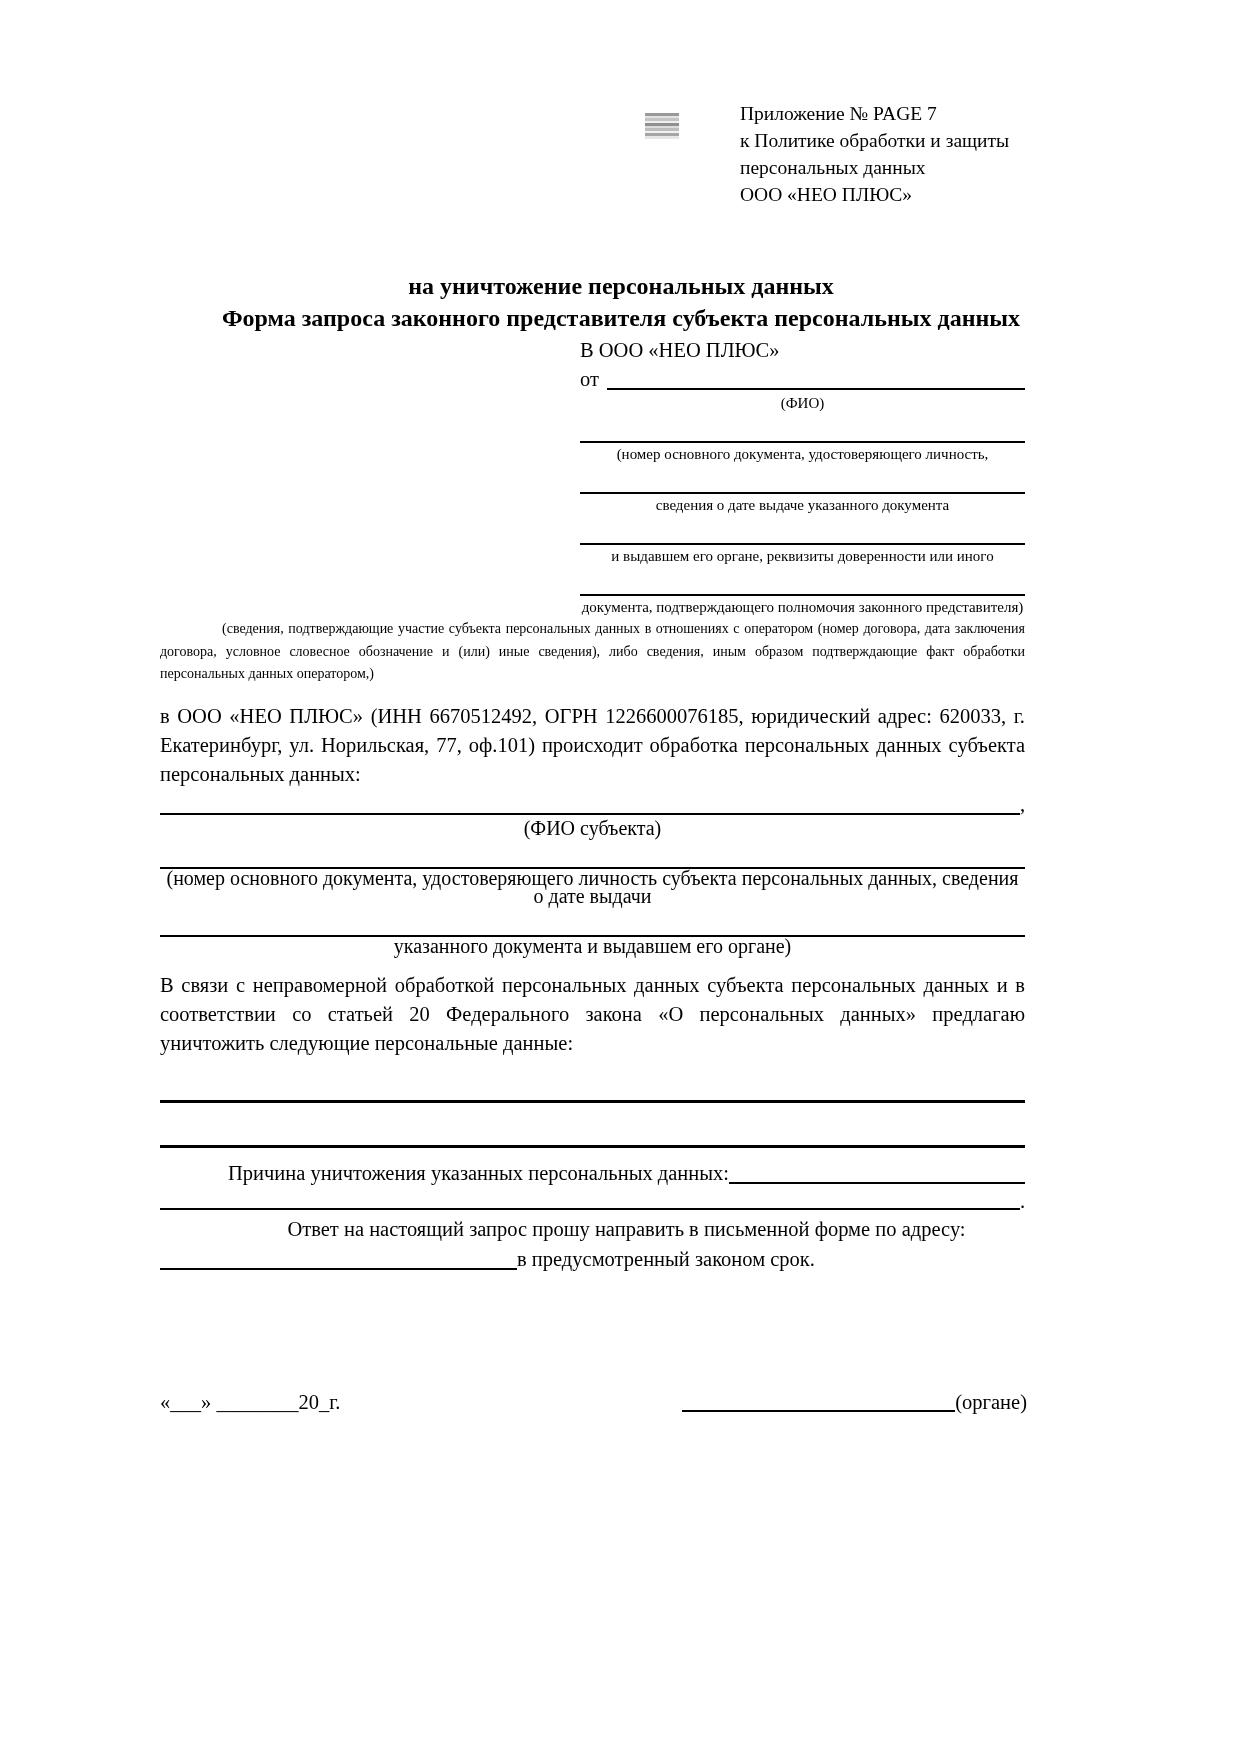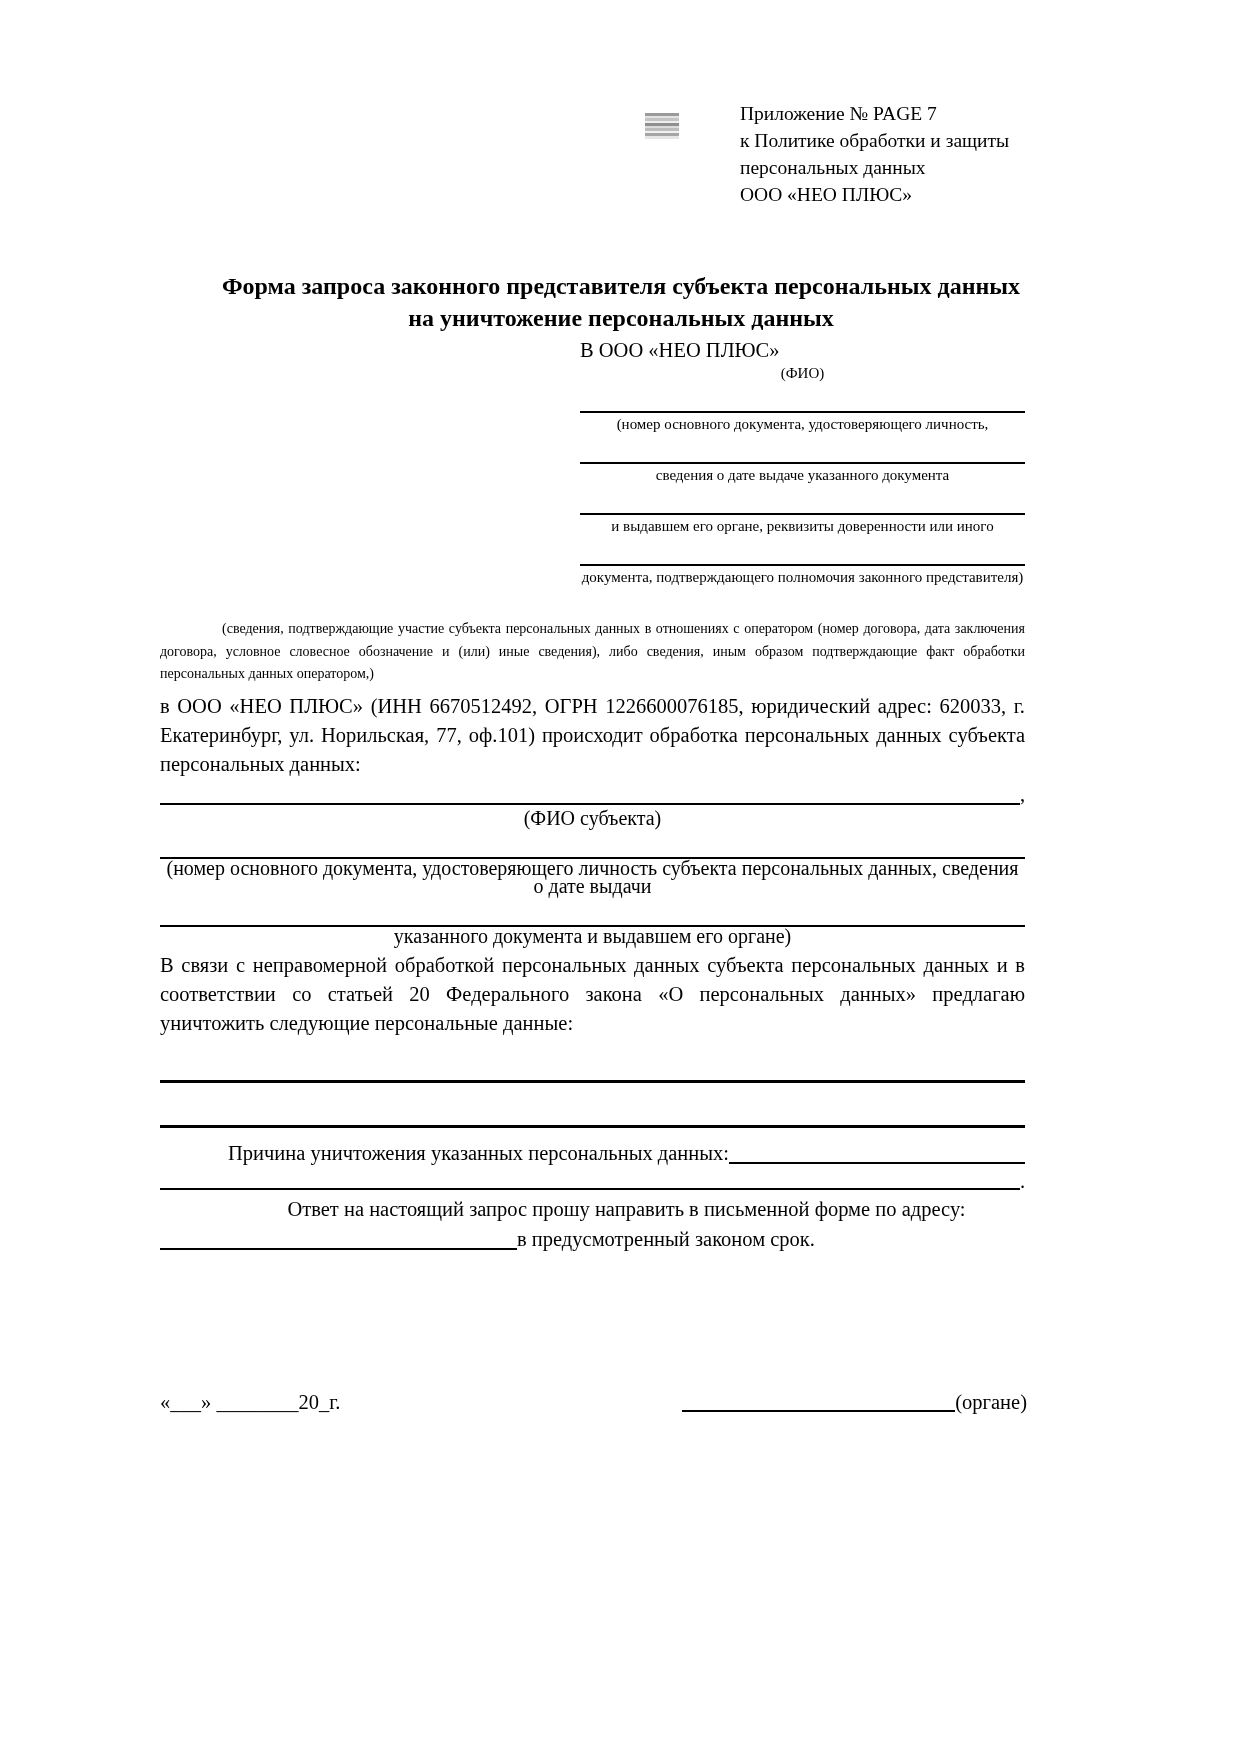--- a/index.html
+++ b/index.html
@@ -42,21 +42,21 @@
   
   .main{
     position:absolute;left:160px;top:612px;width:865px;
     font-size:20.5px;line-height:29px;
   }
   .indent-lbl{margin-left:68px;white-space:nowrap;}
   .note{
     font-size:14px;line-height:22.5px;text-align:justify;
     text-indent:62px;margin-top:6px;
   }
-  .para{text-align:justify;line-height:29px;margin-top:6px;}
+  .para{text-align:justify;line-height:29px;margin-top:16px;}
   .blank-full{height:32px;border-bottom:3px solid #000;}
   .blank-full.tall{height:42px;}
   .cap{font-size:20px;line-height:18px;text-align:center;}
   .suffix{margin-bottom:0;}
   .reply1{padding-left:68px;line-height:30px;text-align:center;}
   .reply2{line-height:30px;}
   .reply2 .addr-line{width:357px;border-bottom:2px solid #000;margin-bottom:4px;}
   
   .footer{
     position:absolute;left:160px;right:215px;top:1388px;
@@ -73,26 +73,30 @@
 
   <div class="field-glyph"></div>
   <div class="header-text">
     <div>Приложение №  PAGE 7</div>
     <div>к Политике обработки и защиты</div>
     <div>персональных данных</div>
     <div>ООО «НЕО ПЛЮС»</div>
   </div>
 
   <div class="doc-title">
+    <div>на уничтожение персональных данных</div>
     <div>Форма запроса законного представителя субъекта персональных данных</div>
-    <div>на уничтожение персональных данных</div>
   </div>
 
   <div class="addressee">
     <div>В ООО «НЕО ПЛЮС»</div>
+    <div class="row from-row">
+      <span>от</span>
+      <div class="fill"></div>
+    </div>
     <div class="caption">(ФИО)</div>
     <div class="blank-36"></div>
     <div class="caption">(номер основного документа, удостоверяющего личность,</div>
     <div class="blank-36"></div>
     <div class="caption">сведения о дате выдаче указанного документа</div>
     <div class="blank-36"></div>
     <div class="caption">и выдавшем его органе, реквизиты доверенности или иного</div>
     <div class="blank-36"></div>
     <div class="caption">документа, подтверждающего полномочия законного представителя)</div>
   </div>

